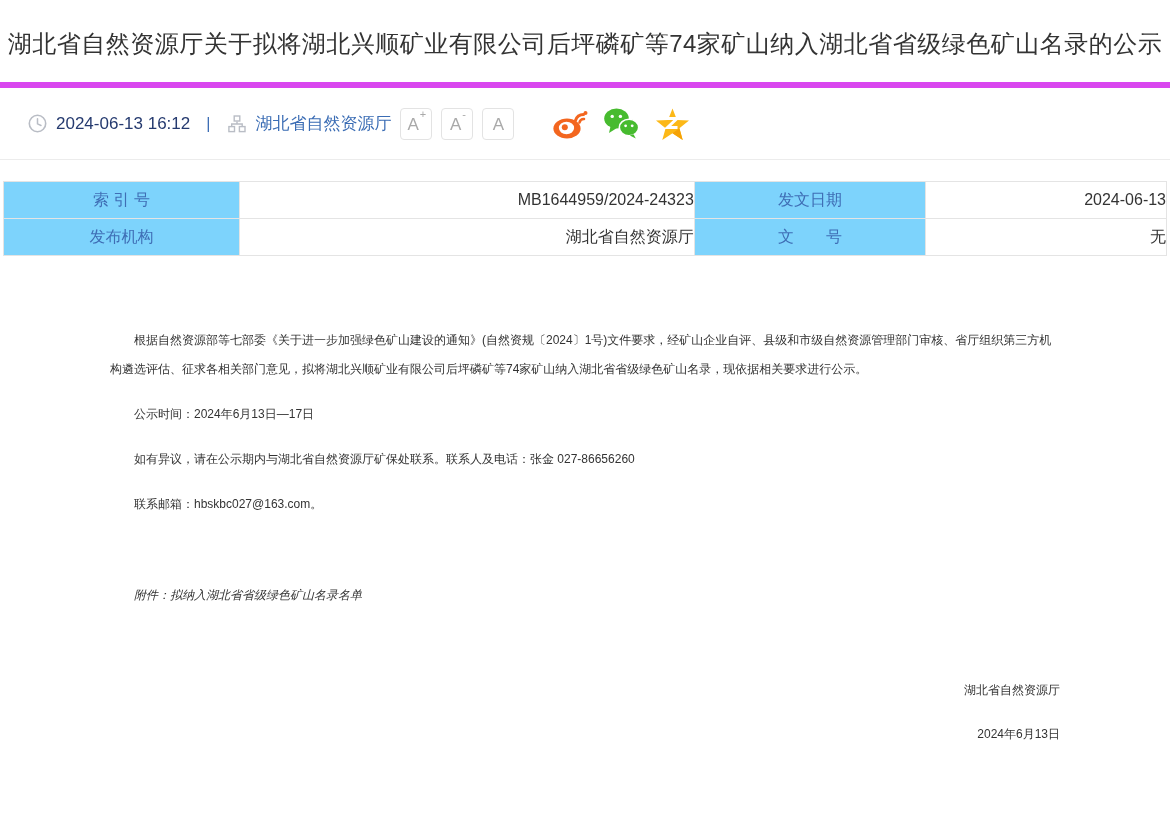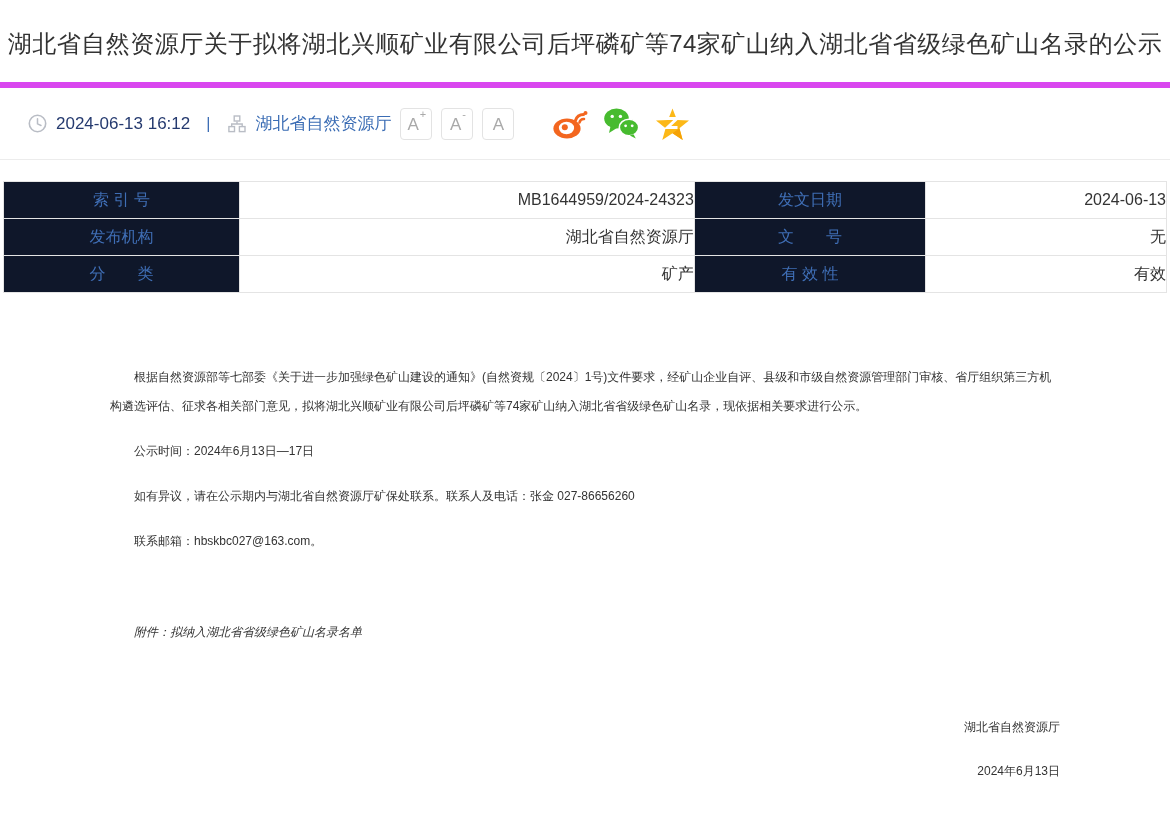--- a/index.html
+++ b/index.html
@@ -25,21 +25,21 @@
               border: 1px solid #e3e3e3; border-radius: 4px; color: #a9a9a9;
               font-size: 17px; line-height: 1; cursor: pointer; position: relative;
               font-family: "Liberation Sans", sans-serif; }
   .font-btn sup { font-size: 11px; position: relative; top: -5px; left: 1px; }
   .share { display: flex; align-items: center; margin-left: 24px; }
   .share .sicon { display: inline-flex; margin-left: 15px; cursor: pointer; }
 
   
   .info-table { width: 1164px; margin: 21px 3px 0; border-collapse: collapse; table-layout: fixed; }
   .info-table td { border: 1px solid #e4e4e4; height: 37px; font-size: 16px; }
-  .info-table td.lbl { text-align: center; color: #3f6eb5; background: #0f172a; }
+  .info-table td.lbl { text-align: center; color: #3f6eb5; background: #7dd3fc; }
   .info-table td.val { color: #333; padding-left: 14px; text-align: right; }
   .c1 { width: 20.3%; } .c2 { width: 39.1%; } .c3 { width: 19.9%; } .c4 { width: 20.7%; }
 
   
   .article { padding: 70px 110px 0; font-size: 12px; line-height: 29px; color: #333; }
   .article p { text-indent: 2em; margin-bottom: 16px; }
   .article p.attachment { margin-top: 62px; margin-bottom: 0; font-style: italic; }
   .attachment-name { color: #333; text-decoration: none; }
   .sign-block { text-align: right; }
   .sign-org { margin-top: 66px; }
@@ -119,26 +119,20 @@
       <td class="val c2">MB1644959/2024-24323</td>
       <td class="lbl c3">发文日期</td>
       <td class="val c4">2024-06-13</td>
     </tr>
     <tr>
       <td class="lbl c1">发布机构</td>
       <td class="val c2">湖北省自然资源厅</td>
       <td class="lbl c3">文　　号</td>
       <td class="val c4">无</td>
     </tr>
-    <tr>
-      <td class="lbl c1">分　　类</td>
-      <td class="val c2">矿产</td>
-      <td class="lbl c3">有 效 性</td>
-      <td class="val c4">有效</td>
-    </tr>
   </tbody>
 </table>
 
 <div class="article">
   <p>根据自然资源部等七部委《关于进一步加强绿色矿山建设的通知》(自然资规〔2024〕1号)文件要求，经矿山企业自评、县级和市级自然资源管理部门审核、省厅组织第三方机构遴选评估、征求各相关部门意见，拟将湖北兴顺矿业有限公司后坪磷矿等74家矿山纳入湖北省省级绿色矿山名录，现依据相关要求进行公示。</p>
   <p>公示时间：2024年6月13日—17日</p>
   <p>如有异议，请在公示期内与湖北省自然资源厅矿保处联系。联系人及电话：张金 027-86656260</p>
   <p>联系邮箱：hbskbc027@163.com。</p>
 
   <p class="attachment"><span>附件：</span><a class="attachment-name" href="#">拟纳入湖北省省级绿色矿山名录名单</a></p>

